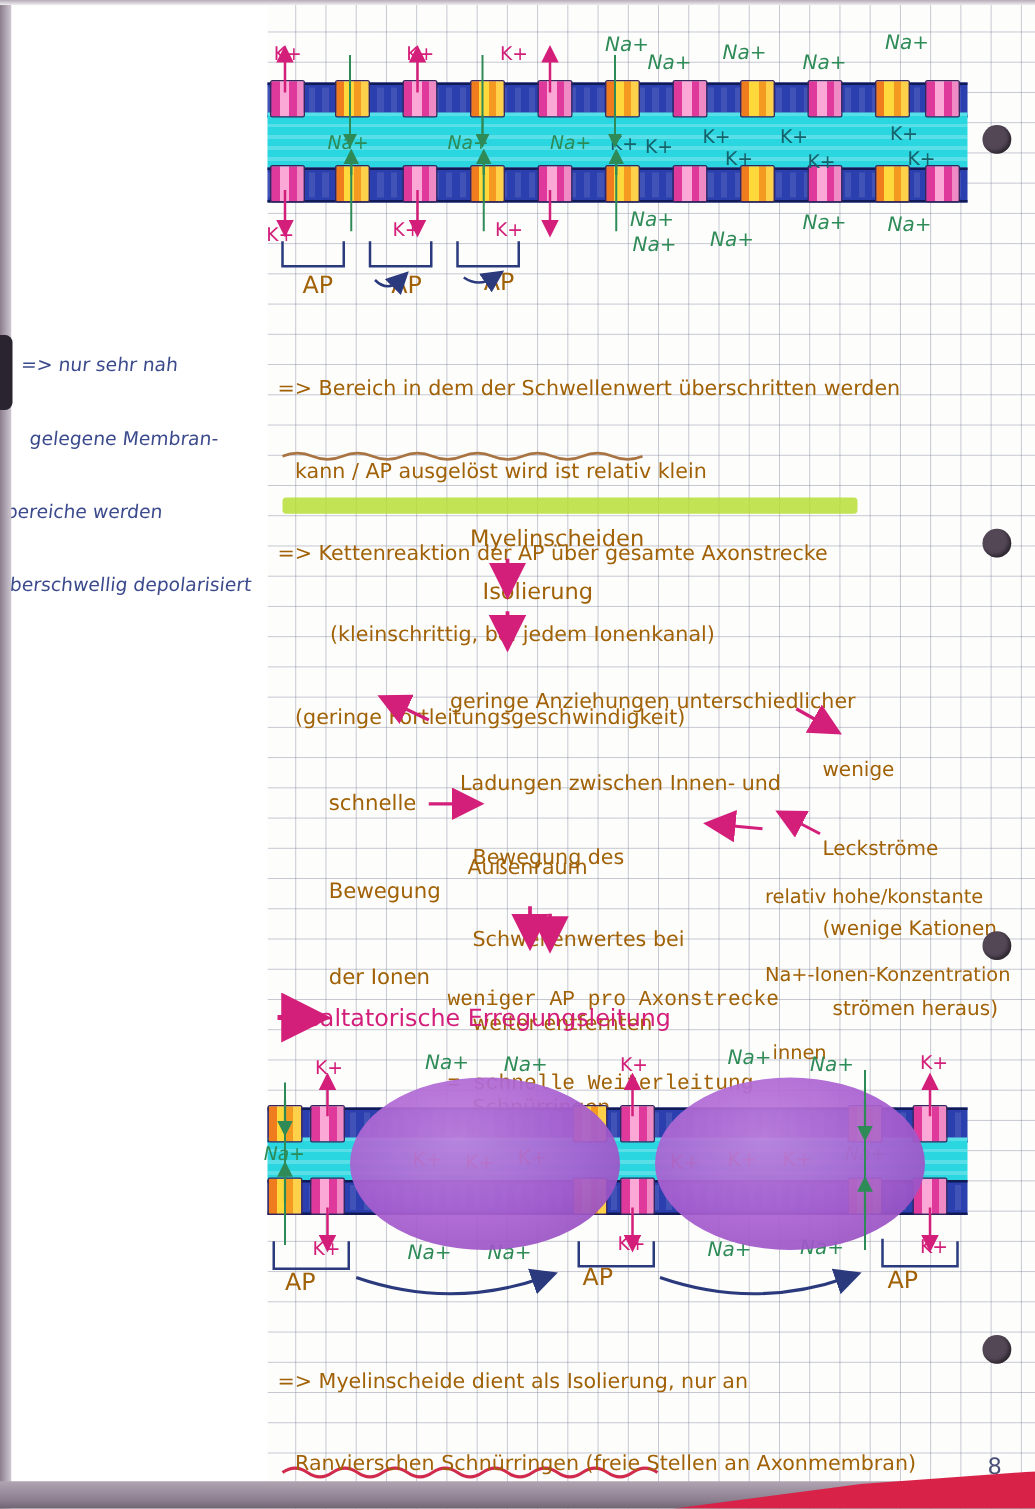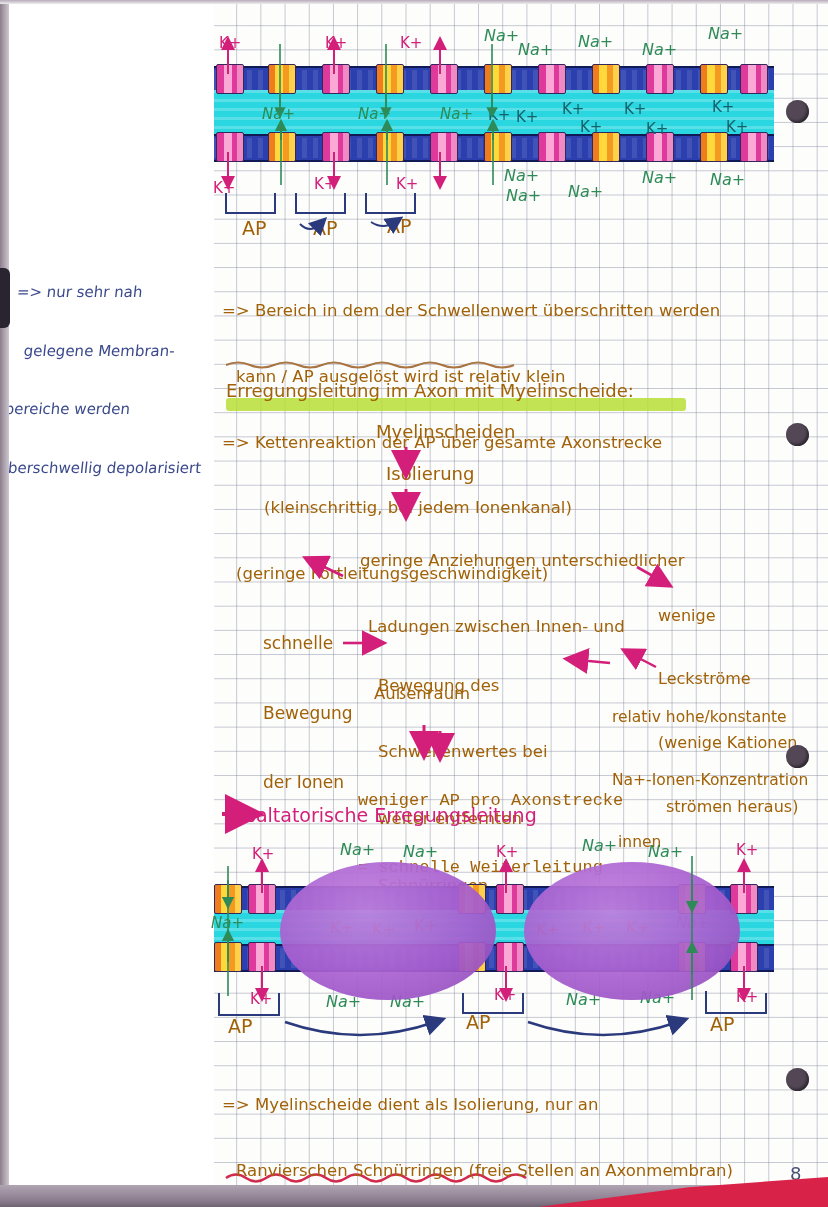--- a/index.html
+++ b/index.html
@@ -282,21 +282,20 @@
 
   <div class="hw blueink" style="left:222px;top:256px;font-size:16.5px;line-height:1.33;">
     <div>=&gt; Bereich in dem der Schwellenwert überschritten werden</div>
     <div style="margin-left:14px;">kann / AP ausgelöst wird ist relativ klein</div>
     <div>=&gt; Kettenreaktion der AP über gesamte Axonstrecke</div>
     <div style="margin-left:14px;padding-left:28px;">(kleinschrittig, bei jedem Ionenkanal)</div>
     <div style="margin-left:14px;">(geringe Fortleitungsgeschwindigkeit)</div>
   </div>
 
   <div class="greenhl" style="left:226px;top:398px;width:460px;height:13px;"></div>
-  <div class="hw blueink" style="left:226px;top:379px;font-size:18px;">Erregungsleitung im Axon mit Myelinscheide:</div>
 
   <div class="hw blueink" style="left:376px;top:420px;font-size:18px;">Myelinscheiden</div>
   <div class="hw blueink" style="left:386px;top:462px;font-size:18px;">Isolierung</div>
 
   <div class="hw blueink" style="left:360px;top:505px;font-size:16.5px;line-height:1.35;">
     <div>geringe Anziehungen unterschiedlicher</div>
     <div style="margin-left:8px;">Ladungen zwischen Innen- und</div>
     <div style="margin-left:14px;">Außenraum</div>
   </div>
 

